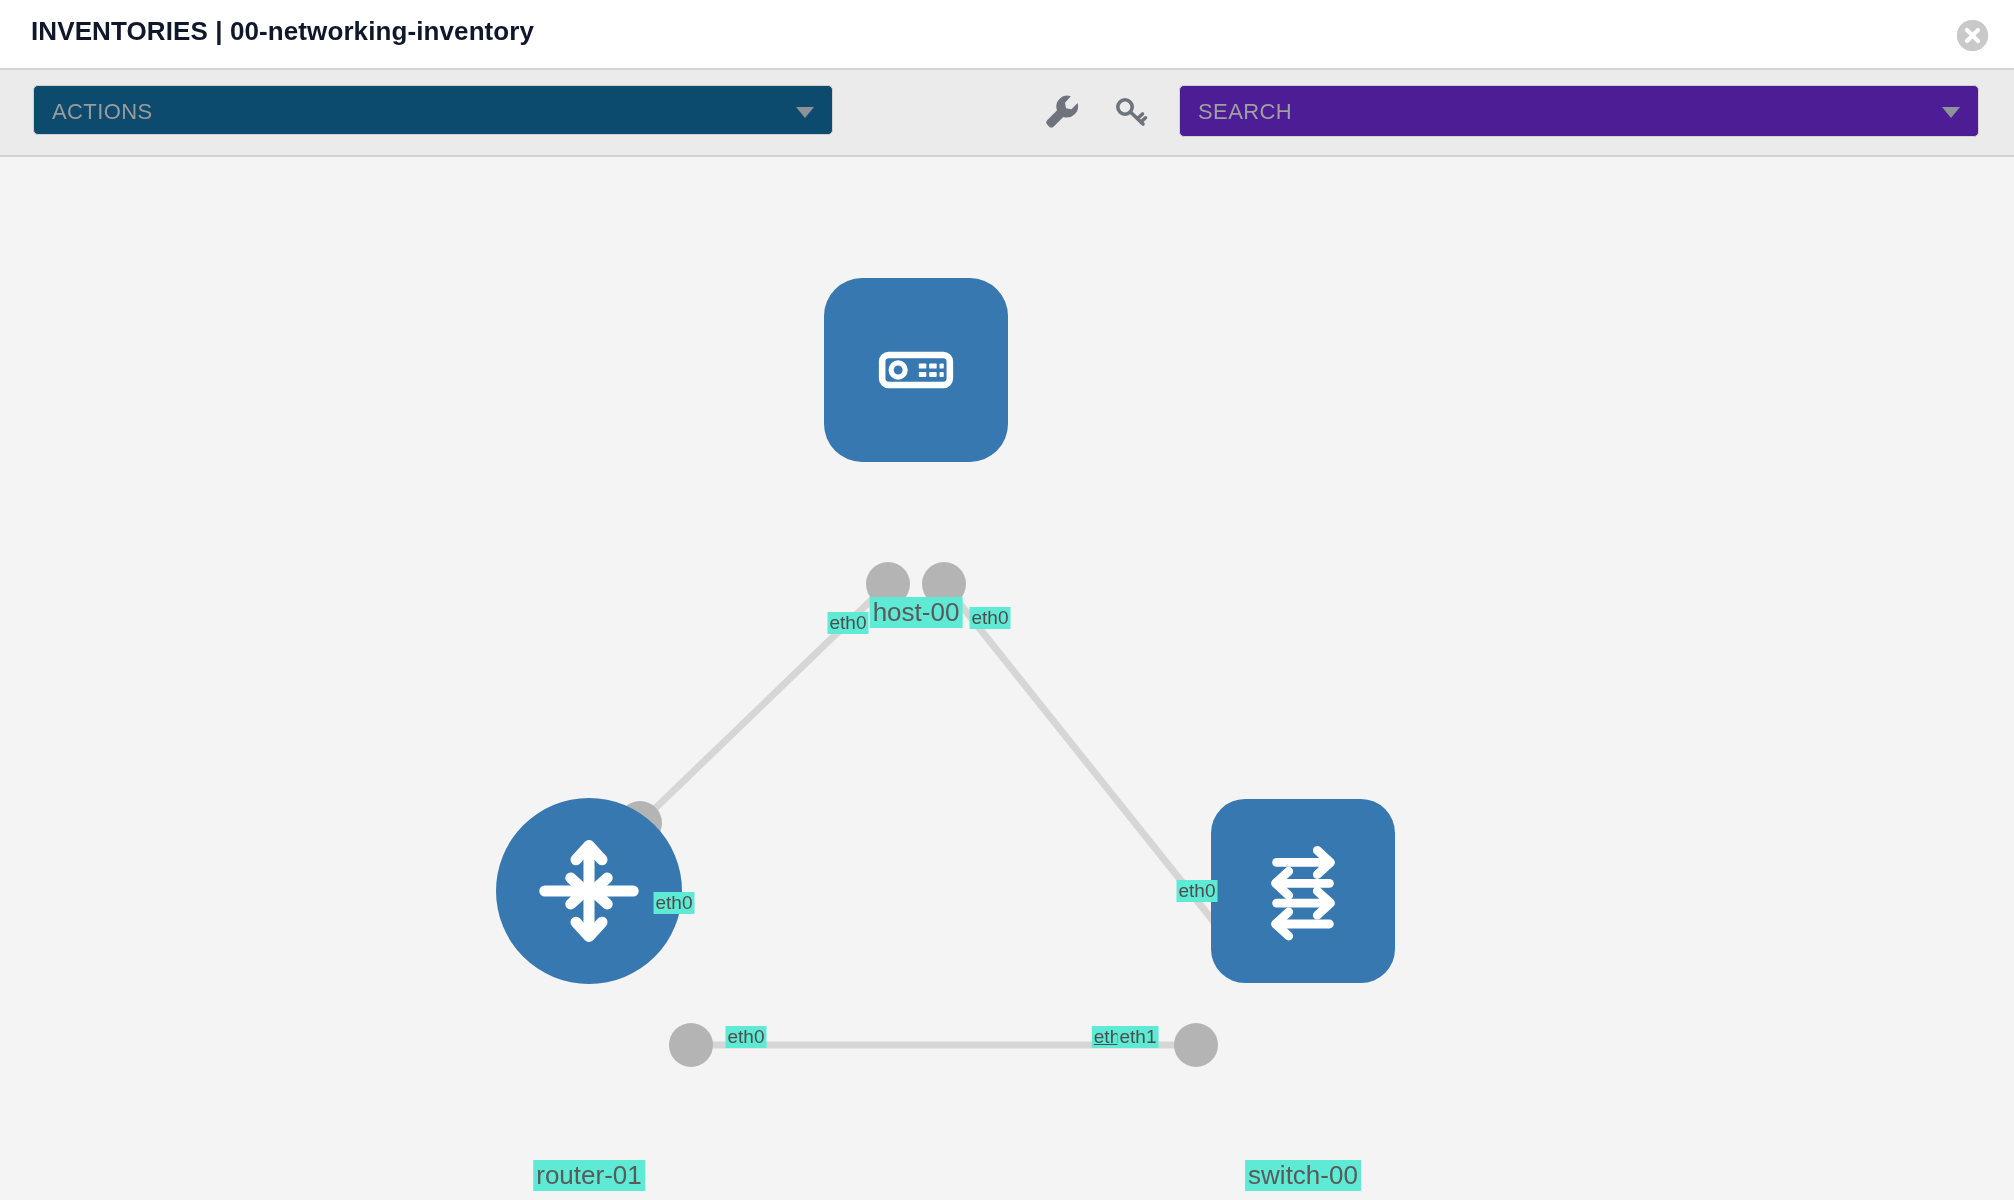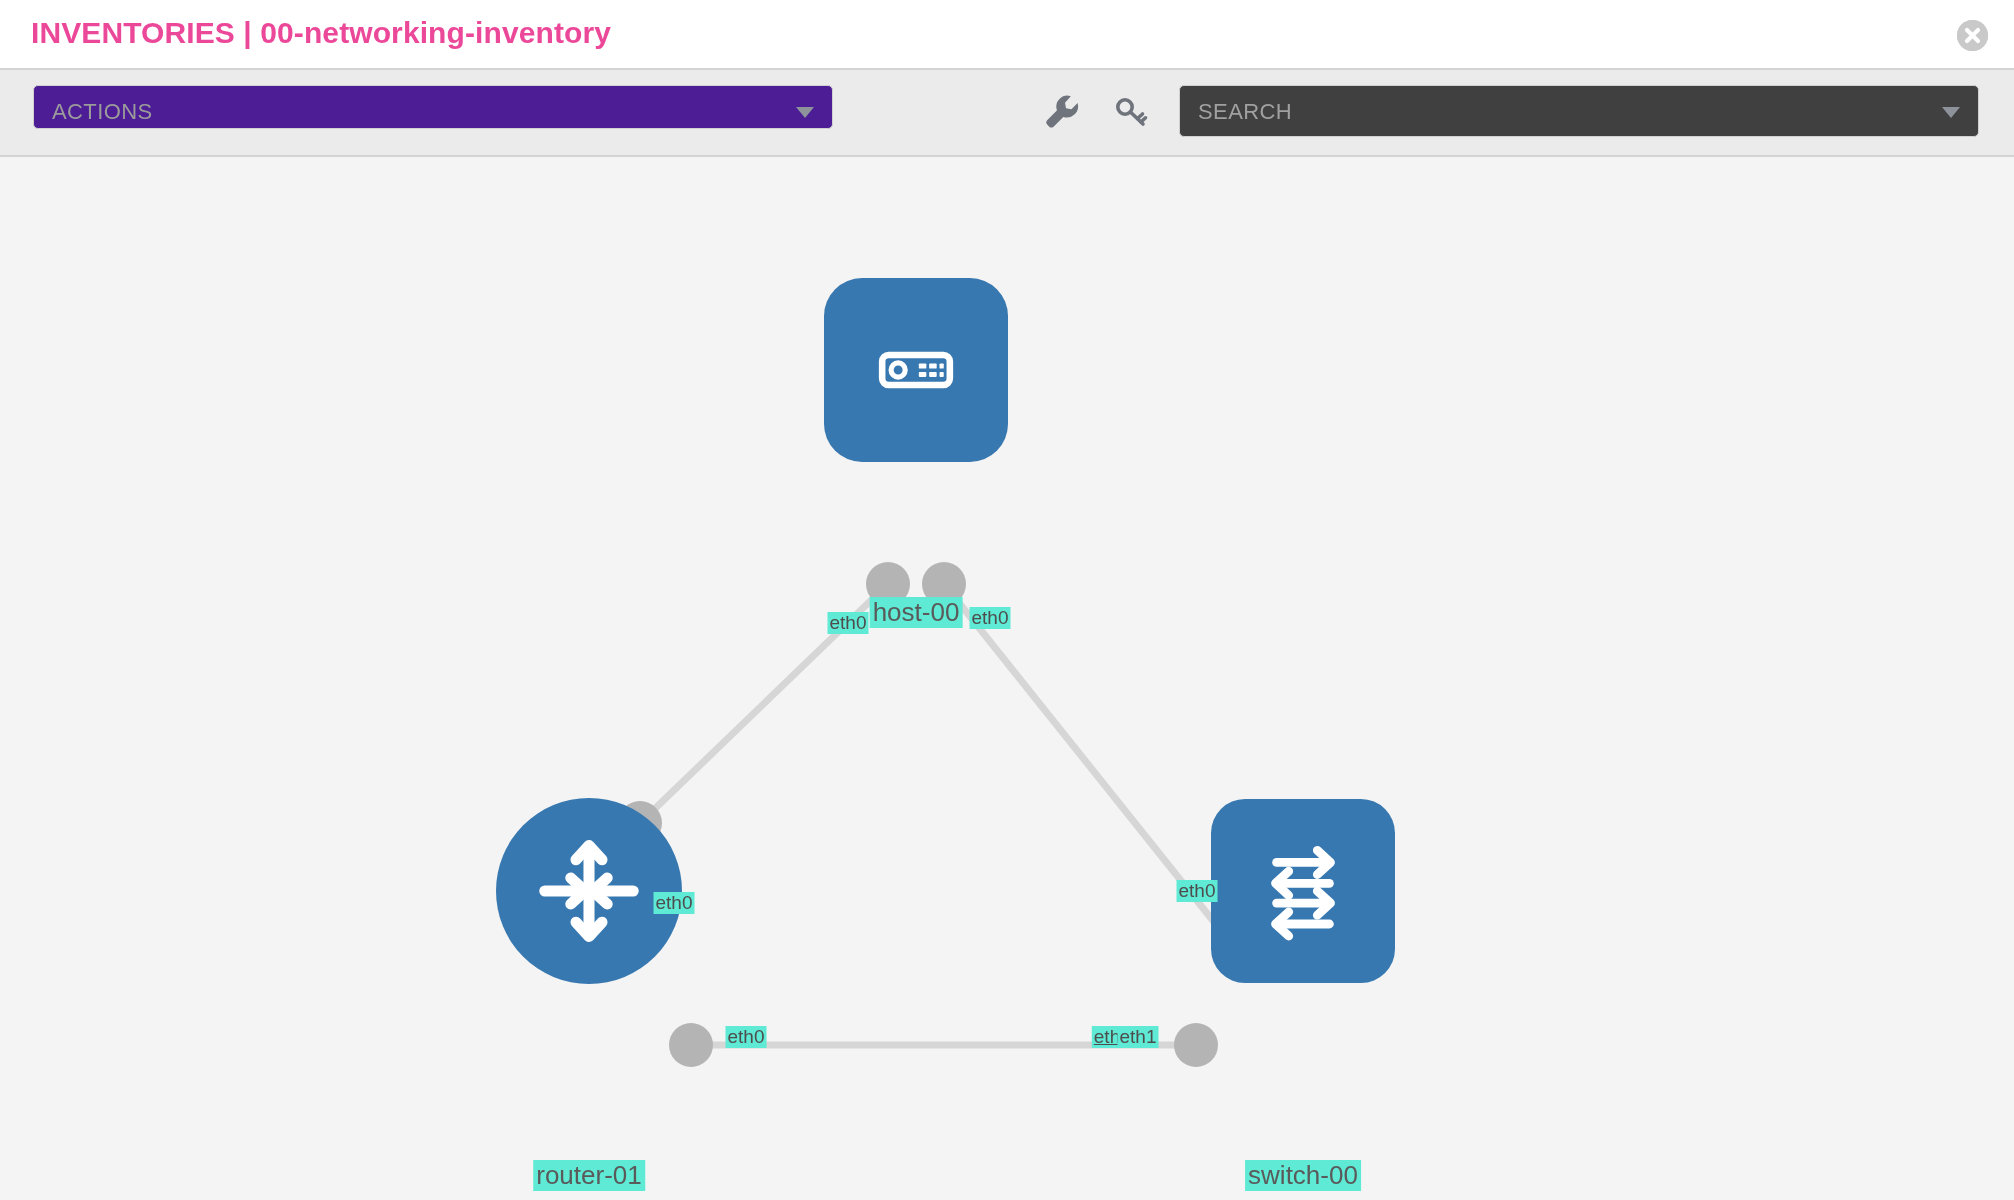--- a/index.html
+++ b/index.html
@@ -22,23 +22,23 @@
     left: 0; top: 0;
     width: 2014px;
     height: 68px;
     background: #ffffff;
     box-sizing: border-box;
   }
   .header-title {
     position: absolute;
     left: 31px;
     top: 16px;
-    font-size: 30px;
+    font-size: 26px;
     font-weight: bold;
-    color: #ec4899;
+    color: #0f172a;
     letter-spacing: 0.1px;
     white-space: nowrap;
   }
   .close-btn {
     position: absolute;
     right: 26px;
     top: 20px;
     width: 31px;
     height: 31px;
     border-radius: 50%;
@@ -56,22 +56,22 @@
     background: #ebebeb;
     border-top: 2px solid #d3d3d3;
     border-bottom: 2px solid #d3d3d3;
     box-sizing: border-box;
   }
   .actions-select {
     position: absolute;
     left: 33px;
     top: 15px;
     width: 800px;
-    height: 44px;
-    background: #4c1d95;
+    height: 50px;
+    background: #0c4a6e;
     border: 1px solid #d0d0d0;
     border-radius: 5px;
     box-sizing: border-box;
     cursor: pointer;
   }
   .actions-select .sel-label {
     position: absolute;
     left: 18px;
     top: 13px;
     font-size: 22px;
@@ -95,21 +95,21 @@
     cursor: pointer;
   }
   .tool-icon.wrench { left: 1041px; }
   .tool-icon.key    { left: 1110px; }
   .search-select {
     position: absolute;
     left: 1179px;
     top: 15px;
     width: 800px;
     height: 52px;
-    background: #404040;
+    background: #4c1d95;
     border: 1px solid #d0d0d0;
     border-radius: 5px;
     box-sizing: border-box;
     cursor: text;
     padding-left: 46px;
   }
   .search-select .sel-label {
     position: absolute;
     left: 18px;
     top: 13px;

